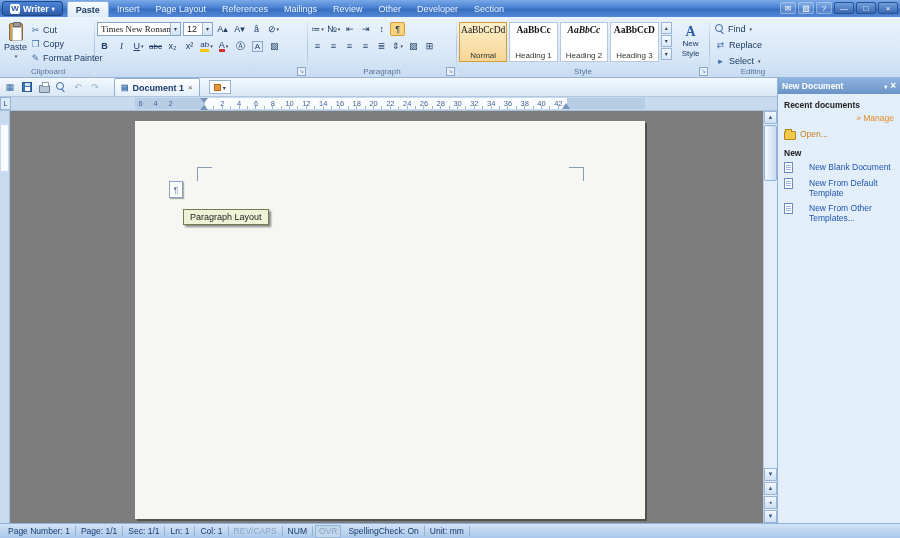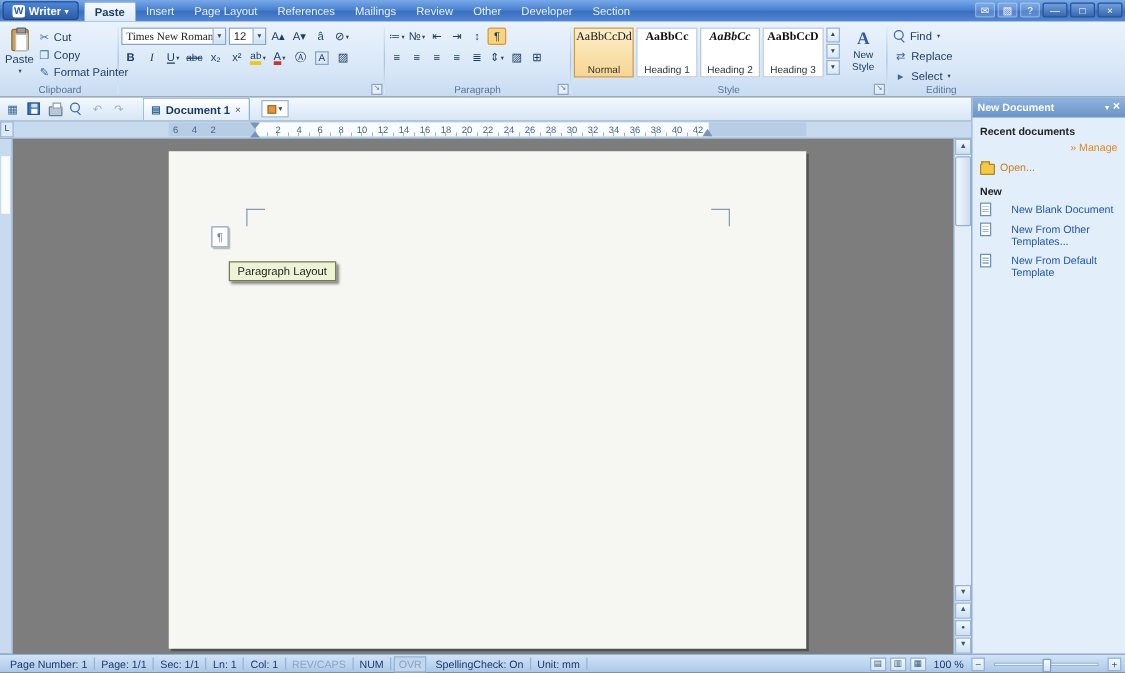--- a/index.html
+++ b/index.html
@@ -455,46 +455,35 @@
           <span class="css-folder"></span>
           <span>Open...</span>
         </div>
         <div class="sb-new">New</div>
         <div class="sb-item">
           <span class="css-page"></span>
           <span>New Blank Document</span>
         </div>
         <div class="sb-item">
           <span class="css-page"></span>
-          <span>New From Other Templates...</span>
+          <span>New From Default Template</span>
         </div>
         <div class="sb-item">
           <span class="css-page"></span>
-          <span>New From Default Template</span>
+          <span>New From Other Templates...</span>
         </div>
       </div>
     </div>
   </div>
 
   <div class="statusbar">
     <span class="st-field">Page Number: 1</span>
     <span class="st-field">Page: 1/1</span>
     <span class="st-field">Sec: 1/1</span>
     <span class="st-field">Ln: 1</span>
     <span class="st-field">Col: 1</span>
     <span class="st-field dim">REV/CAPS</span>
     <span class="st-field">NUM</span>
     <span class="st-field dim boxed">OVR</span>
     <span class="st-field">SpellingCheck: On</span>
     <span class="st-field">Unit: mm</span>
-    <div class="st-right">
-      <div class="st-view">▤</div>
-      <div class="st-view">▥</div>
-      <div class="st-view">▦</div>
-      <span class="st-zoomtxt">100 %</span>
-      <div class="st-zbtn">−</div>
-      <div class="st-slider">
-        <div class="st-thumb"></div>
-      </div>
-      <div class="st-zbtn">+</div>
-    </div>
   </div>
 </div>
 
 </body></html>

